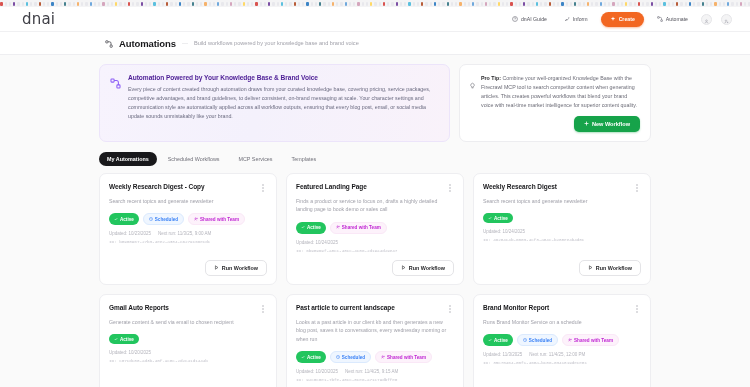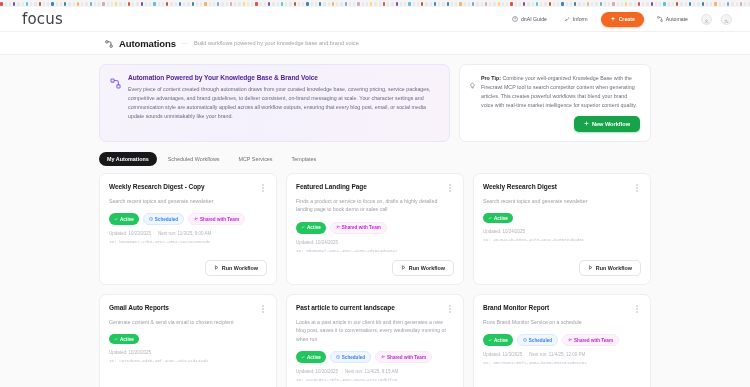--- a/index.html
+++ b/index.html
@@ -330,21 +330,21 @@
     <div class="strip-tick" style="background: rgb(232, 232, 236); width: 2px;"></div>
     <div class="strip-tick" style="background: rgb(111, 168, 220); width: 2px;"></div>
     <div class="strip-tick" style="background: rgb(232, 232, 236); width: 3px;"></div>
     <div class="strip-tick" style="background: rgb(232, 232, 236); width: 2px;"></div>
     <div class="strip-tick" style="background: rgb(213, 166, 189); width: 2px;"></div>
     <div class="strip-tick" style="background: rgb(232, 232, 236); width: 2px;"></div>
     <div class="strip-tick" style="background: rgb(232, 232, 236); width: 3px;"></div>
   </div>
 
 <div class="topnav">
-  <div class="logo">focus</div>
+  <div class="logo">dnai</div>
 
   <div class="nav-right">
 
     <div class="nav-item">
       <span>
         <svg width="6" height="6" viewBox="0 0 16 16" fill="none" stroke="#71717a" stroke-width="1.6">
           <circle cx="8" cy="8" r="6.6"></circle>
             <path d="M6.3 6.2a1.8 1.8 0 1 1 2.4 1.7c-.5.2-.7.6-.7 1.1"></path>
             <circle cx="8" cy="11.6" r=".6" fill="#71717a" stroke="none"></circle>
         </svg>

